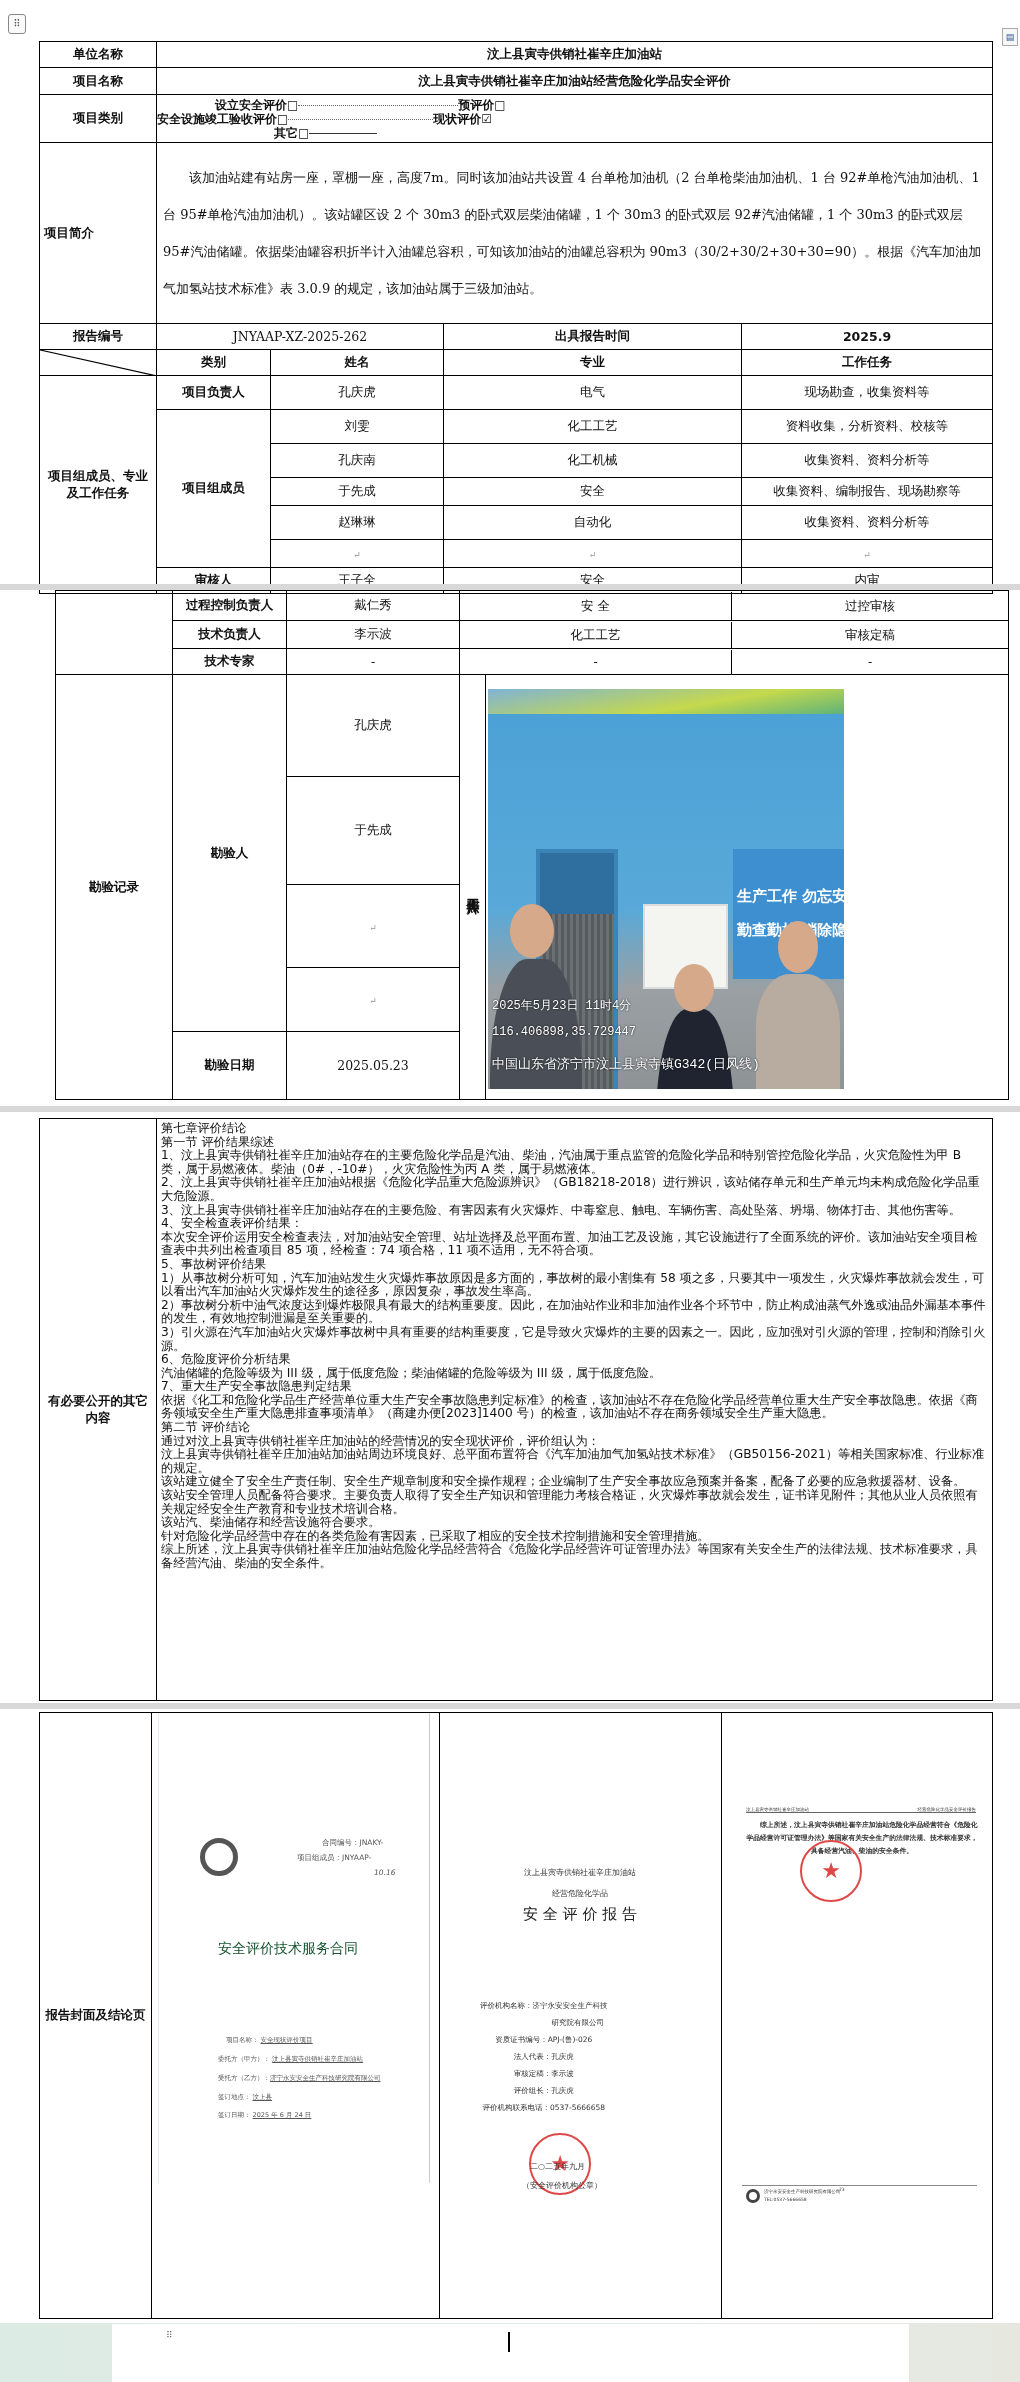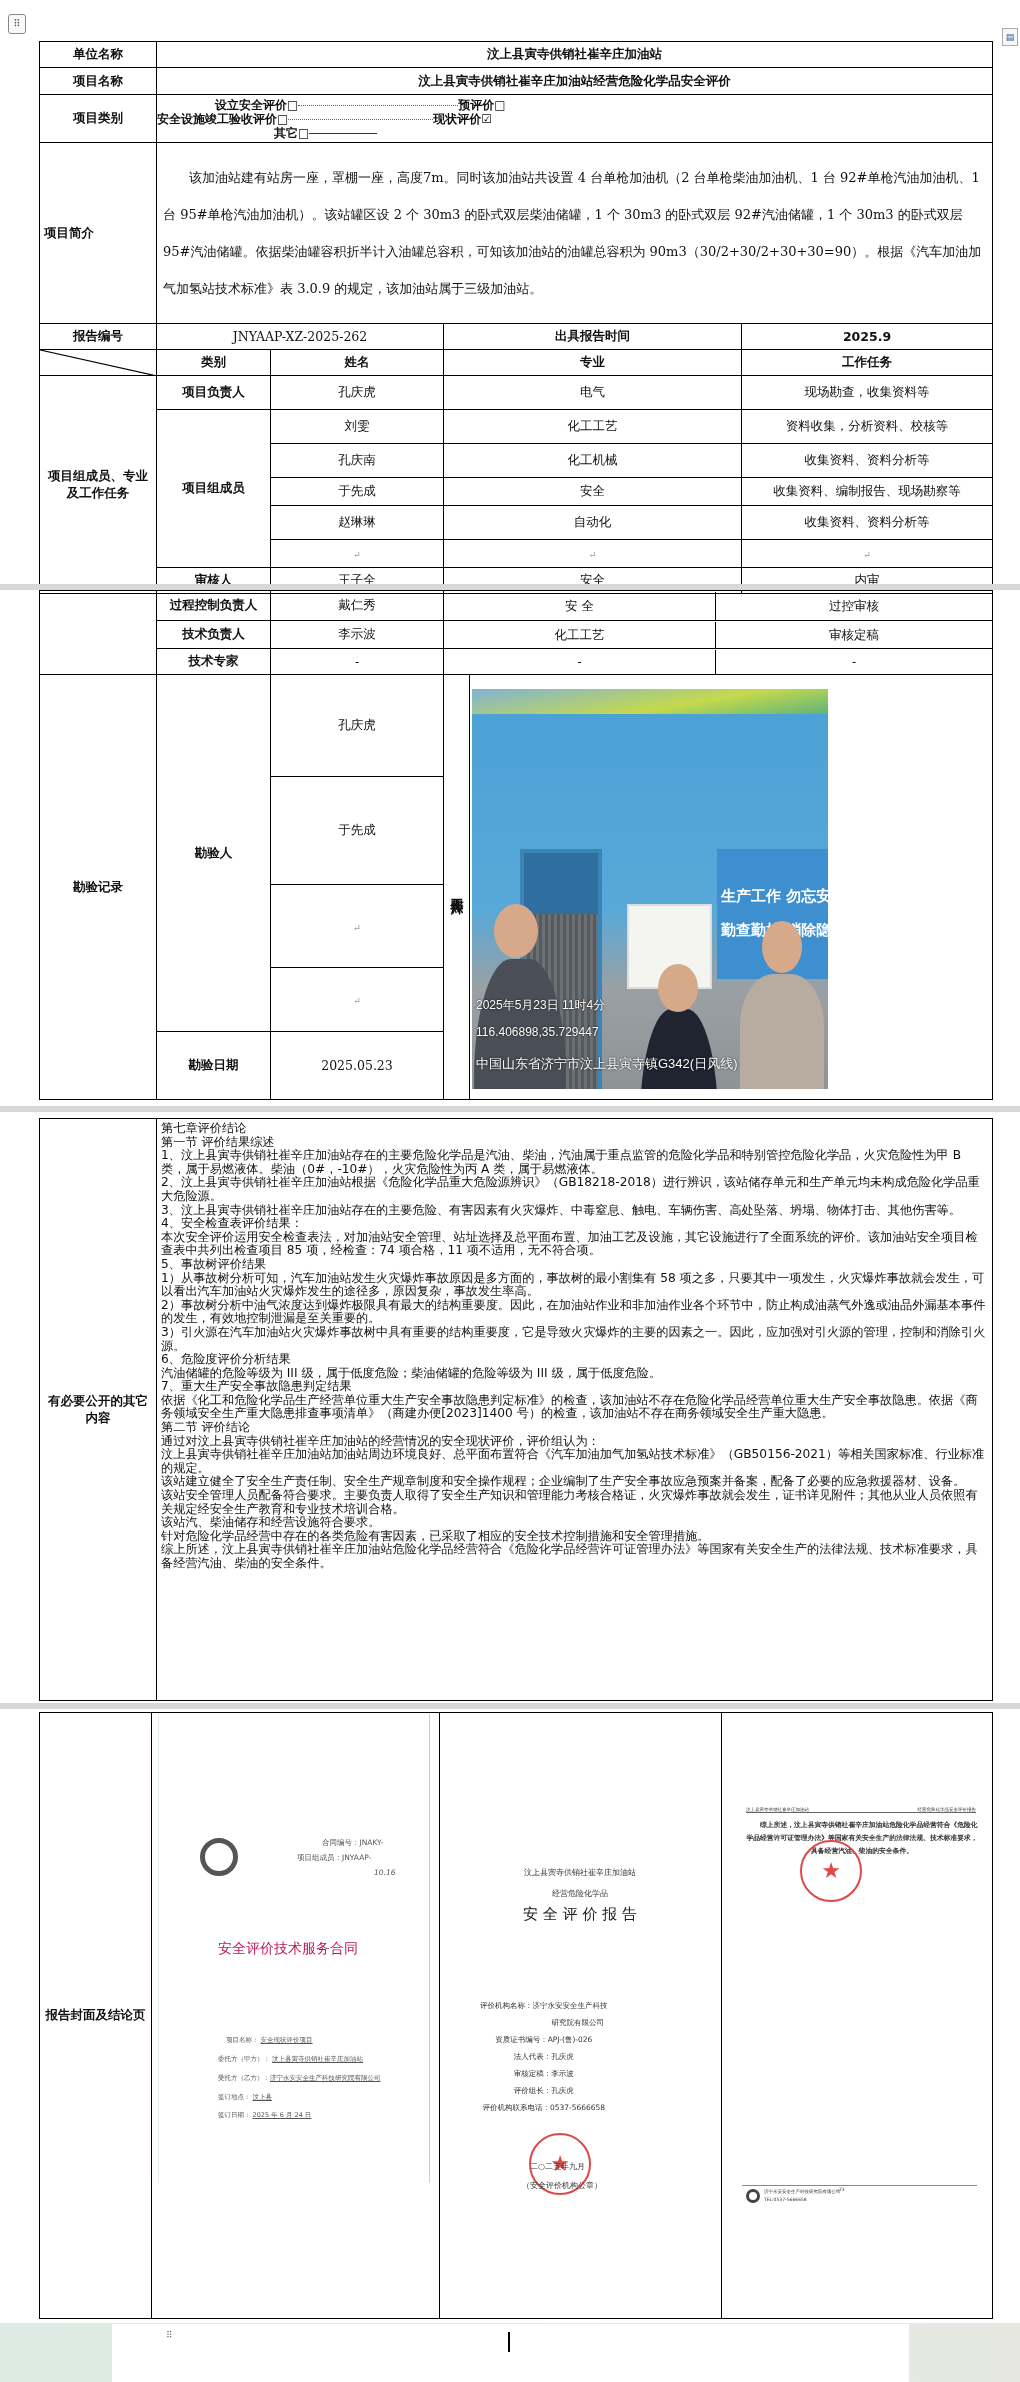--- a/index.html
+++ b/index.html
@@ -23,21 +23,21 @@
   .concl { text-align: left; vertical-align: top; font-size: 12.2px; line-height: 13.6px; padding: 3px 4px; font-family: "DejaVu Sans", "Liberation Sans", sans-serif; }
   .concl p { margin: 0; }
   .photo { position: relative; width: 356px; height: 400px; margin-left: 2px; background: linear-gradient(180deg, #4aa0d5 0%, #58a9d9 55%, #9aa0a3 75%, #8e9396 100%); overflow: hidden; }
   .photo .band { position:absolute; left:0; top:0; width:356px; height:25px; background: linear-gradient(170deg,#7fb3d6 0%, #c5d94c 60%, #5fb37a 100%); }
   .photo .door { position:absolute; left:48px; top:160px; width:82px; height:300px; background:#2f6f9f; border:4px solid #3a84b7; }
   .photo .curtain { position:absolute; left:52px; top:225px; width:74px; height:230px; background: repeating-linear-gradient(90deg,#6b7074 0 3px,#555a5f 3px 6px); }
   .photo .board { position:absolute; left:155px; top:215px; width:85px; height:85px; background:#f4f4f0; border:2px solid #ddd; }
   .photo .sign { position:absolute; left:245px; top:160px; width:115px; height:130px; background:#3d8fd0; color:#fff; font-size:15px; font-weight:bold; padding:30px 4px; font-family:"DejaVu Sans",sans-serif; line-height:34px; overflow:hidden; white-space:nowrap;}
   .photo .person { position:absolute; border-radius: 40% 40% 8% 8%; }
   .photo .head { position:absolute; border-radius:50%; background:#d6a98a; }
-  .photo .stamp { position:absolute; left:4px; color:#fff; font-family:Liberation Sans, sans-serif; font-size:12px; text-shadow:0 0 2px #000; white-space:nowrap; }
+  .photo .stamp { position:absolute; left:4px; color:#fff; font-family:Liberation Mono, monospace; font-size:12px; text-shadow:0 0 2px #000; white-space:nowrap; }
   .vert { writing-mode: vertical-rl; text-orientation: upright; font-weight: bold; font-family: "DejaVu Sans", sans-serif; font-size: 13px; letter-spacing: 1px; }
   .doc-img { position: relative; width: 100%; height: 100%; background: #fff; font-family: "DejaVu Sans", sans-serif; color: #333; }
   .logo-c { position:absolute; width:38px; height:38px; border-radius:50%; border:5px solid #555; }
   .seal { position:absolute; width:62px; height:62px; border-radius:50%; border:2px solid #e04848; color:#e04848; text-align:center; line-height:58px; font-size:22px; }
   .small { font-size: 7.5px; color:#555; }
   .bottom-bar { position:absolute; left:0; top:2323px; width:1020px; height:59px; background: linear-gradient(90deg,#dcebe3 0%, #e2ece6 50%, #e6e8e0 100%); }
   .bottom-page { position:absolute; left:112px; top:2324px; width:797px; height:58px; background:#fff; }
   .cursor { position:absolute; left:508px; top:2332px; width:2px; height:20px; background:#000; }
 </style>
 </head>
@@ -137,21 +137,21 @@
       <td>王子全</td>
       <td>安全</td>
       <td>内审</td>
     </tr>
   </tbody>
     </table>
 </div>
 
 <div class="page-sep" style="top:584px;"></div>
 
-<table style="top:590px;">
+<table style="top:590px;margin-left:16px;">
   <colgroup>
       <col style="width:117px">
       <col style="width:114px">
       <col style="width:173px">
       <col style="width:26px">
       <col style="width:523px">
     </colgroup>
   <tbody>
       <tr style="height:30px">
     <td rowspan="3"></td>
@@ -279,21 +279,21 @@
   <tbody>
       <tr style="height:606px">
     <td class="lbl">报告封面及结论页</td>
     <td style="padding:0;vertical-align:top">
       <div class="doc-img" style="height:604px">
         <div style="position:absolute;left:6px;top:0;width:272px;height:470px;border-right:1px solid #ccc;border-left:1px solid #e3ecee"></div>
         <div class="logo-c" style="left:48px;top:125px"></div>
         <div class="small" style="position:absolute;left:170px;top:125px">合同编号：JNAKY-</div>
         <div class="small" style="position:absolute;left:145px;top:140px">项目组成员：JNYAAP-</div>
         <div class="small" style="position:absolute;left:222px;top:155px;font-style:italic">10.16</div>
-        <div style="position:absolute;left:66px;top:227px;font-size:14px;color:#be185d">安全评价技术服务合同</div>
+        <div style="position:absolute;left:66px;top:227px;font-size:14px;color:#14532d">安全评价技术服务合同</div>
         <div class="small" style="position:absolute;left:74px;top:323px;font-size:6.5px"><span>项目名称：</span> <u>安全现状评价项目</u></div>
         <div class="small" style="position:absolute;left:66px;top:342px;font-size:6.5px"><span>委托方（甲方）：</span> <u>汶上县寅寺供销社崔辛庄加油站</u></div>
         <div class="small" style="position:absolute;left:66px;top:361px;font-size:6.5px"><span>受托方（乙方）：</span><u>济宁永安安全生产科技研究院有限公司</u></div>
         <div class="small" style="position:absolute;left:66px;top:380px;font-size:6.5px"><span>签订地点：</span> <u>汶上县</u></div>
         <div class="small" style="position:absolute;left:66px;top:398px;font-size:6.5px"><span>签订日期：</span> <u>2025 年 6 月 24 日</u></div>
       </div>
     </td>
     <td style="padding:0;vertical-align:top;border-left-width:1px">
       <div class="doc-img" style="height:604px">
         <div style="position:absolute;left:0;top:154px;width:280px;text-align:center;font-size:8px">汶上县寅寺供销社崔辛庄加油站</div>

